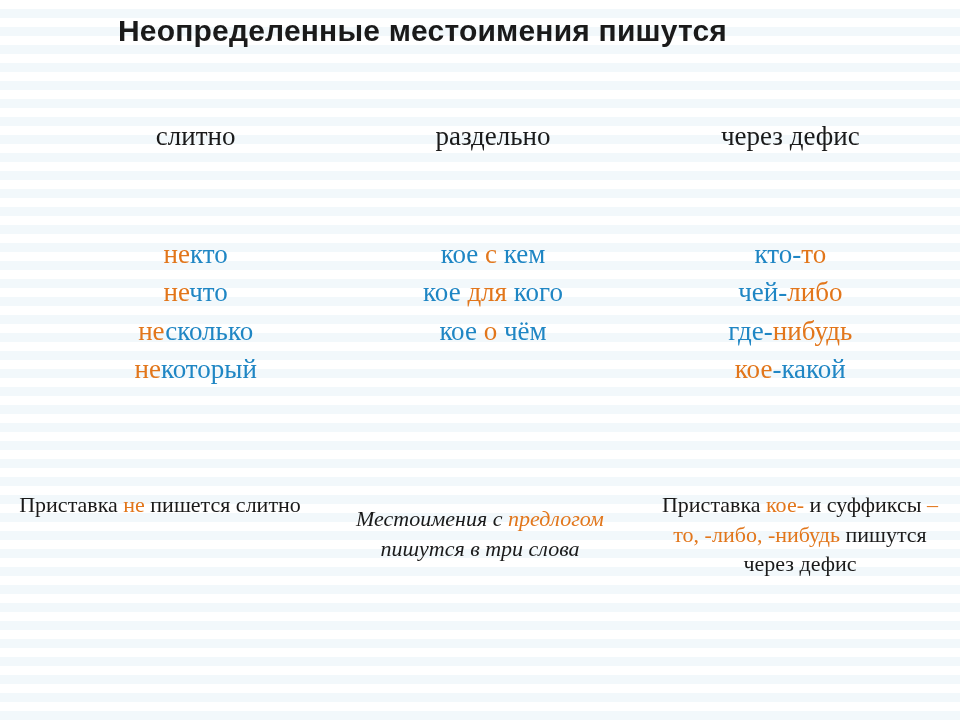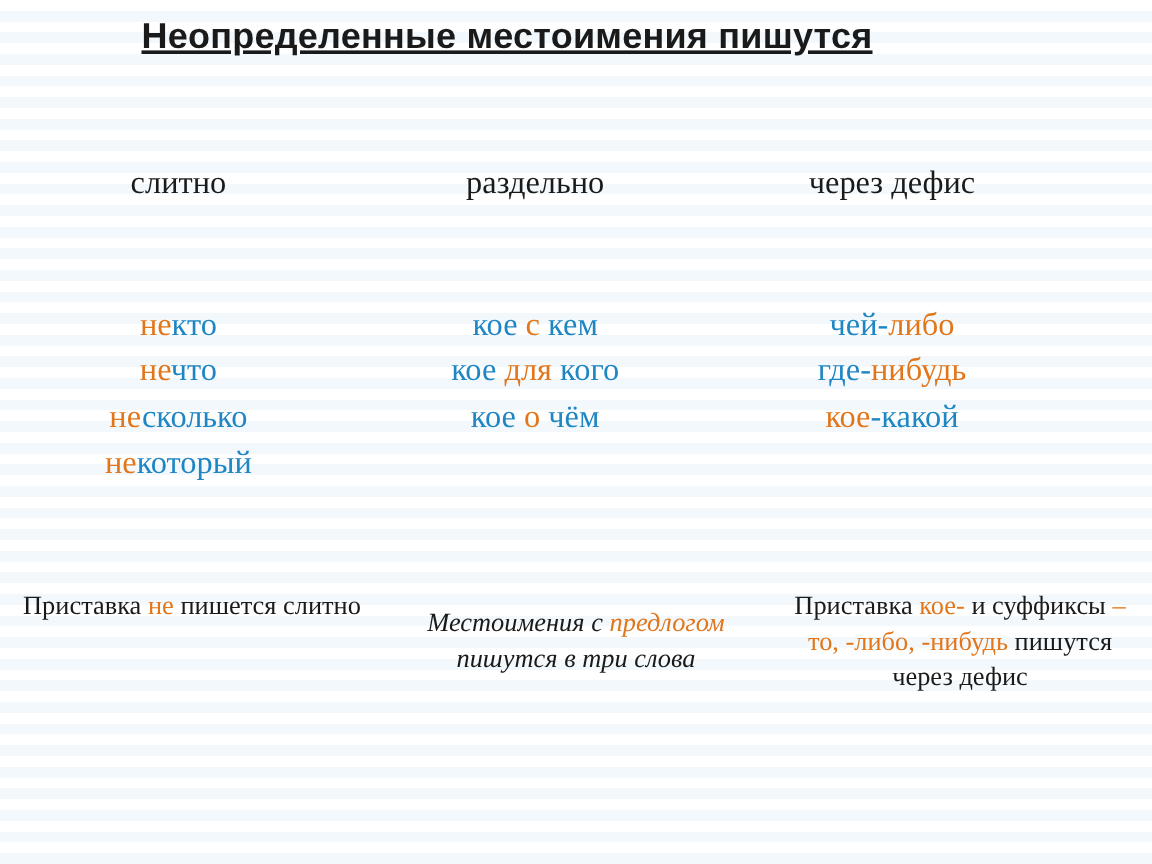--- a/index.html
+++ b/index.html
@@ -30,28 +30,28 @@
     position: absolute;
     top: 14px;
     left: 0;
     width: 845px;
     text-align: center;
     font-family: "Liberation Sans", sans-serif;
     font-weight: bold;
     font-size: 30px;
     color: #1a1a1a;
     letter-spacing: 0.2px;
-    text-decoration: underline;
   }
   .columns {
     position: absolute;
-    top: 136px;
+    top: 120px;
     left: 0;
     width: 892px;
     display: flex;
+    padding-left: 47px;
   }
   .col {
     width: 320px;
     box-sizing: border-box;
     text-align: center;
   }
   .head {
     font-size: 27px;
     color: #1a1a1a;
     line-height: 1.2;
@@ -112,20 +112,21 @@
       <div class="examples">
         <div class="line"><span class="blue">кое </span><span class="orange">с</span><span class="blue"> кем</span></div>
         <div class="line"><span class="blue">кое </span><span class="orange">для</span><span class="blue"> кого</span></div>
         <div class="line"><span class="blue">кое </span><span class="orange">о</span><span class="blue"> чём</span></div>
       </div>
     </div>
 
     <div class="col">
       <div class="head">через дефис</div>
       <div class="examples">
+        <div class="line"><span class="blue">кто-</span><span class="orange">то</span></div>
         <div class="line"><span class="blue">чей-</span><span class="orange">либо</span></div>
         <div class="line"><span class="blue">где-</span><span class="orange">нибудь</span></div>
         <div class="line"><span class="orange">кое</span><span class="blue">-какой</span></div>
       </div>
     </div>
 
   </div>
 
   <div class="notes">
 

